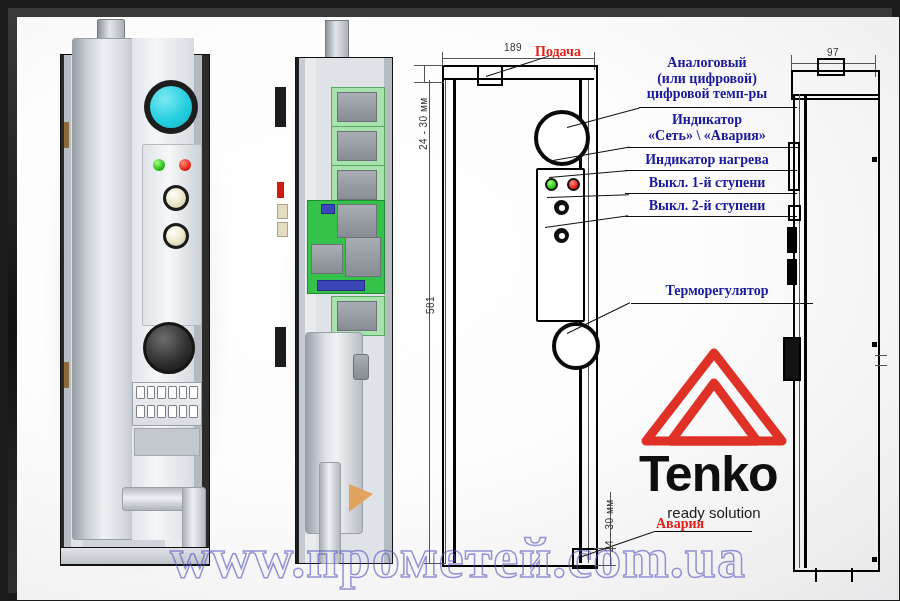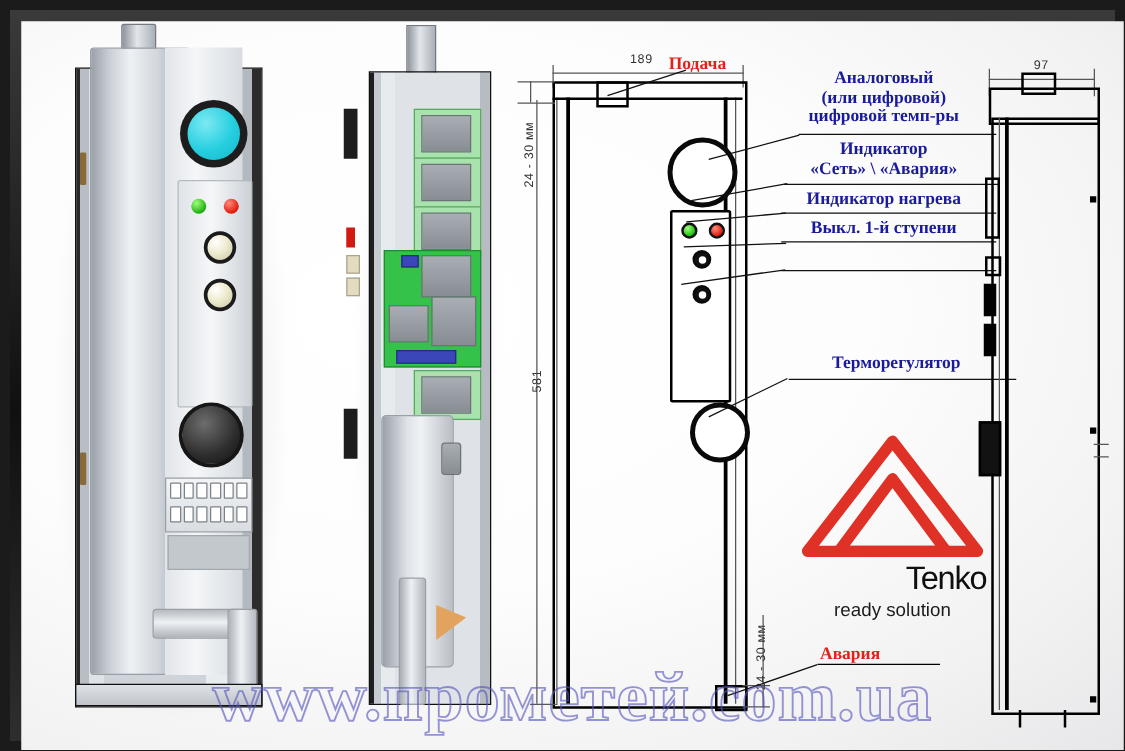--- a/index.html
+++ b/index.html
@@ -112,22 +112,22 @@
   #annot{position:absolute;left:600px;top:38px;width:268px;height:300px;}
   .an-row{position:absolute;left:0;width:180px;text-align:center;
     font-family:"Liberation Serif", serif;font-weight:bold;font-size:14px;color:#1a1a9c;
     line-height:1.12;white-space:nowrap;}
   .an-rule{position:absolute;height:1px;background:#111;}
   .leader{position:absolute;height:1px;background:#111;transform-origin:left center;}
 
   
   #logo{position:absolute;left:622px;top:330px;width:150px;height:172px;}
   #logo svg{display:block;}
-  .logo-word{font-family:"Liberation Sans", sans-serif;font-weight:normal;font-size:26px;color:#0f0f0f;
-    text-align:right;letter-spacing:-1px;line-height:1;margin-top:2px;}
+  .logo-word{font-family:"Liberation Sans", sans-serif;font-weight:bold;font-size:50px;color:#0f0f0f;
+    text-align:left;letter-spacing:-1px;line-height:1;margin-top:2px;}
   .logo-sub{font-family:"Liberation Sans", sans-serif;font-size:15px;color:#1b1b1b;text-align:center;margin-top:5px;}
 
   
   #viewside{position:absolute;left:762px;top:20px;width:120px;height:535px;}
 
   
   #watermark{
     position:absolute;left:0;top:505px;width:882px;height:72px;
     display:flex;align-items:center;justify-content:center;
     font-family:"Liberation Serif", serif;font-weight:bold;font-size:56px;
@@ -300,20 +300,23 @@
       </div>
       <div class="an-rule" style="left:8px;top:115px;width:172px;"></div>
       <div class="leader" style="left:-68px;top:122px;width:80px;transform:rotate(-5deg);"></div>
 
       <div class="an-row" style="top:120px;">
         <div>Выкл. 1-й ступени</div>
       </div>
       <div class="an-rule" style="left:8px;top:138px;width:172px;"></div>
       <div class="leader" style="left:-70px;top:142px;width:82px;transform:rotate(-2deg);"></div>
 
+      <div class="an-row" style="top:143px;">
+        <div>Выкл. 2-й ступени</div>
+      </div>
       <div class="an-rule" style="left:8px;top:161px;width:172px;"></div>
       <div class="leader" style="left:-72px;top:172px;width:84px;transform:rotate(-8deg);"></div>
 
       <div class="an-row" style="top:228px;left:10px;">
         <div>Терморегулятор</div>
       </div>
       <div class="an-rule" style="left:14px;top:248px;width:182px;"></div>
       <div class="leader" style="left:-50px;top:278px;width:70px;transform:rotate(-26deg);"></div>
     </div>
 

